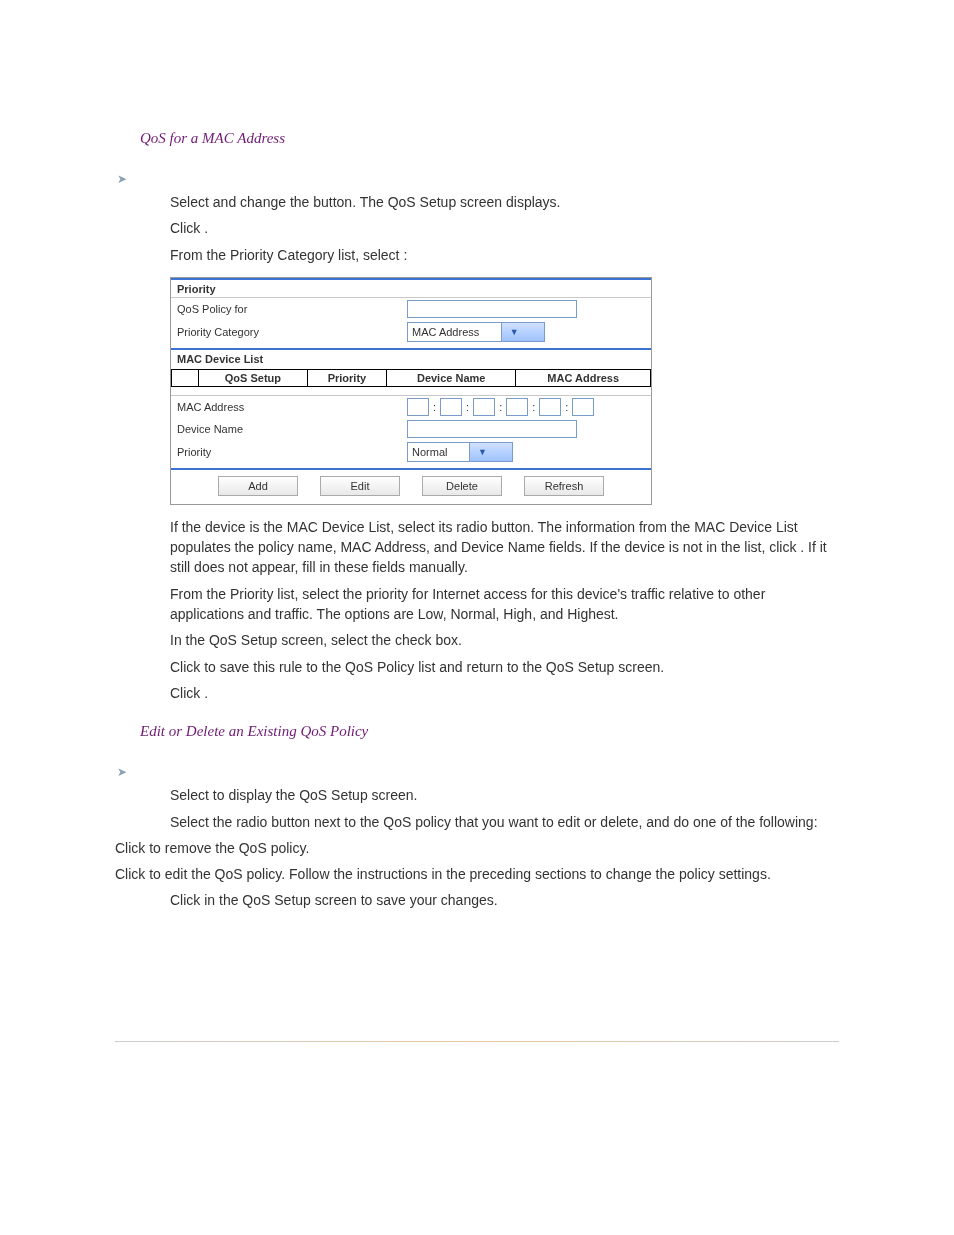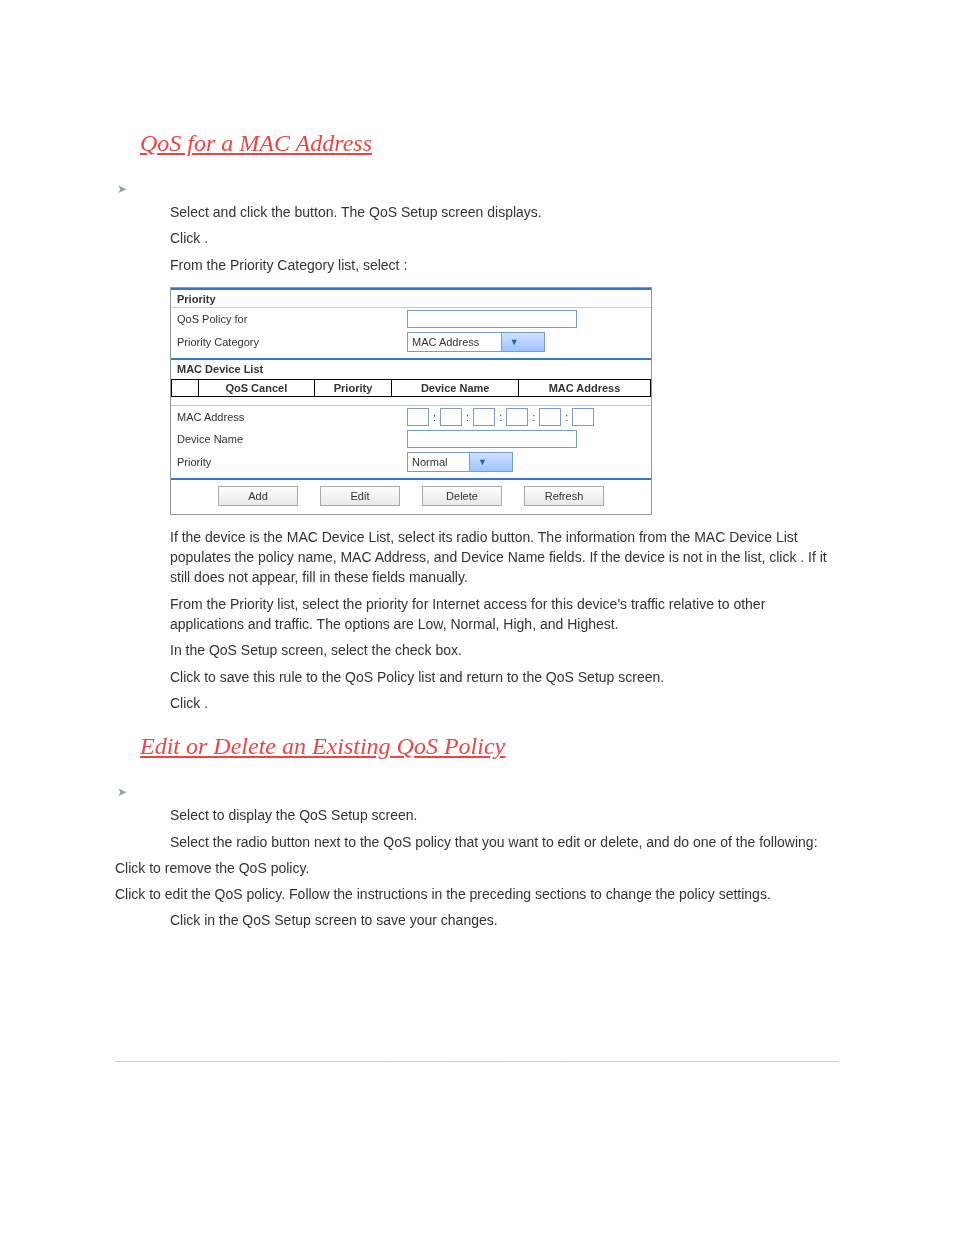--- a/index.html
+++ b/index.html
@@ -11,24 +11,23 @@
   }
   .page {
     width: 954px;
     padding: 110px 115px 60px 115px;
     box-sizing: border-box;
   }
   h3.sec {
     font-family: Georgia, "Times New Roman", serif;
     font-style: italic;
     font-weight: normal;
-    font-size: 24px;
-    color: #ef4444;
+    font-size: 15px;
+    color: #701a75;
     margin: 20px 0 25px 25px;
-    text-decoration: underline;
   }
   .chev {
     color: #8aa0b4;
     font-size: 12px;
     margin-left: 2px;
   }
   .body-text {
     margin-left: 55px;
     line-height: 1.45;
   }
@@ -159,21 +158,21 @@
 
 <div class="page">
 
   <h3 class="sec">QoS for a MAC Address</h3>
 
   <div class="chev">➤</div>
 
   <div class="body-text">
     <p>
       <span>Select </span>
-      <span> and click the </span>
+      <span> and change the </span>
       <span> button. The QoS Setup screen displays.</span>
     </p>
     <p>
       <span>Click </span>
       <span>.</span>
     </p>
     <p>
       <span>From the Priority Category list, select </span>
       <span>:</span>
     </p>
@@ -198,21 +197,21 @@
       </div>
     </div>
 
     <div class="blue-bar"></div>
     <div class="section-label">MAC Device List</div>
 
     <table class="dev-list">
       <tbody>
           <tr>
         <th class="narrow"></th>
-        <th>QoS Cancel</th>
+        <th>QoS Setup</th>
         <th>Priority</th>
         <th>Device Name</th>
         <th>MAC Address</th>
       </tr>
     </tbody>
       </table>
 
     <div style="height:8px"></div>
     <div class="gray-bar"></div>
 

